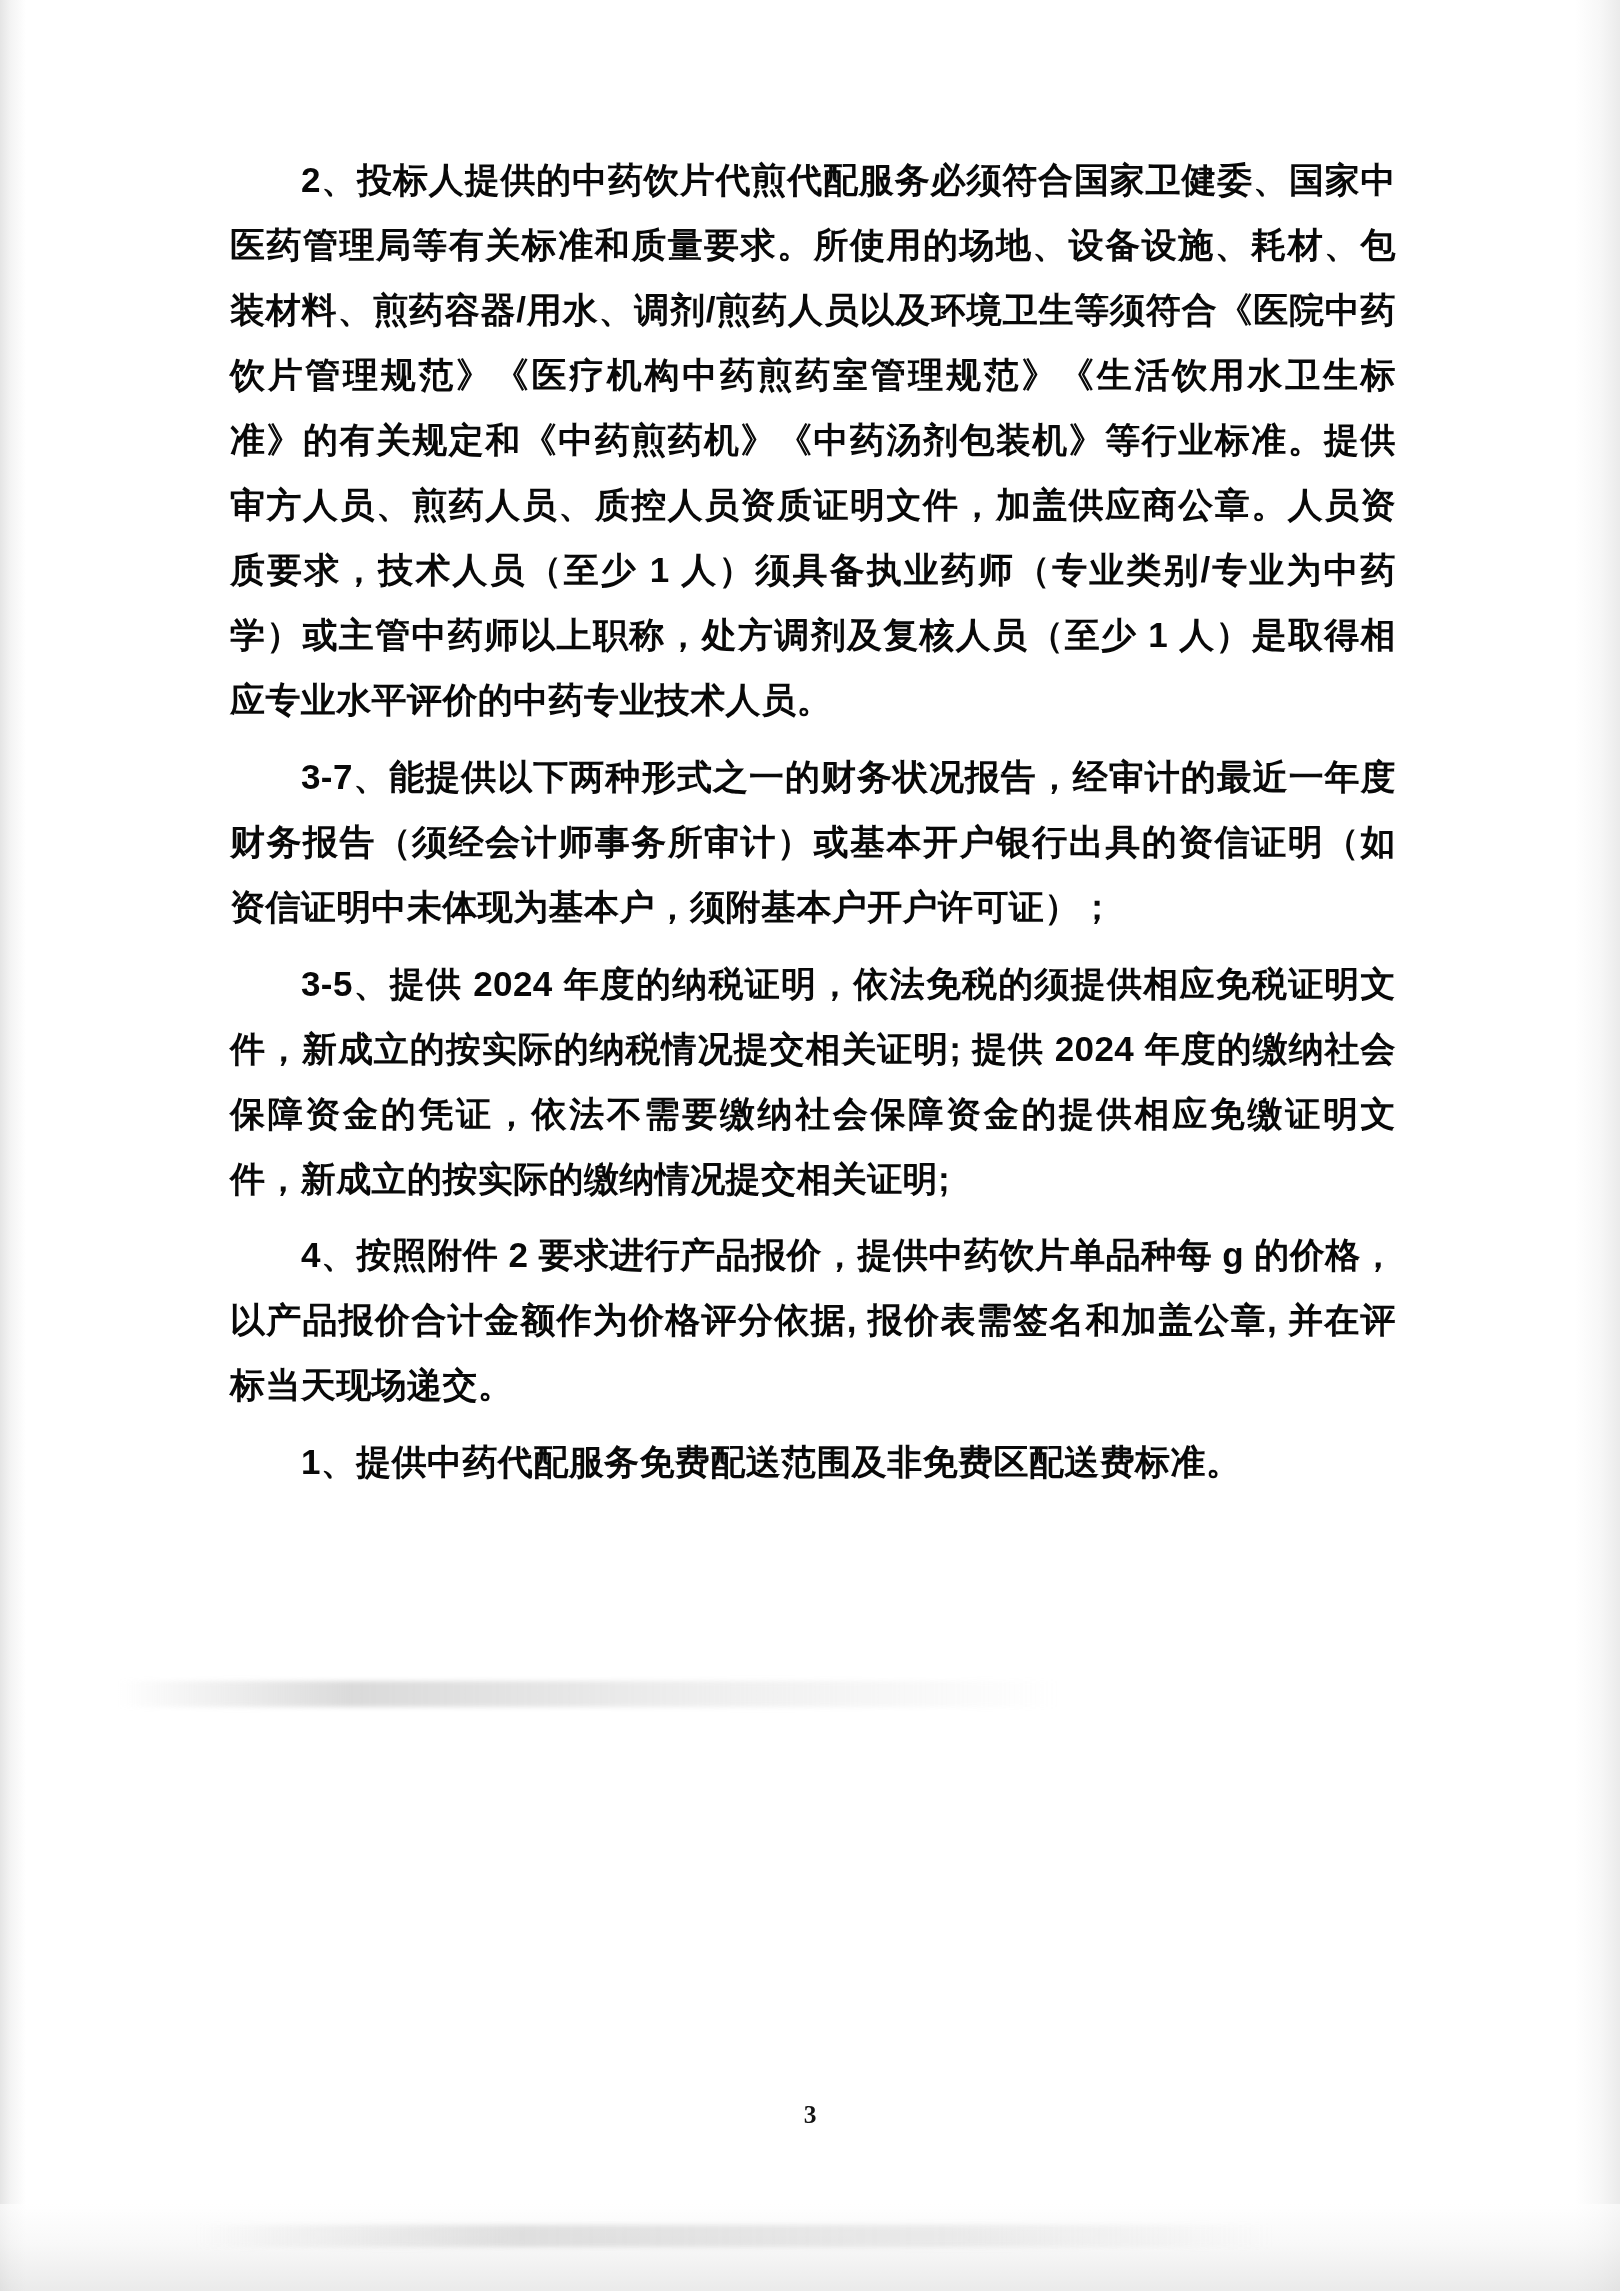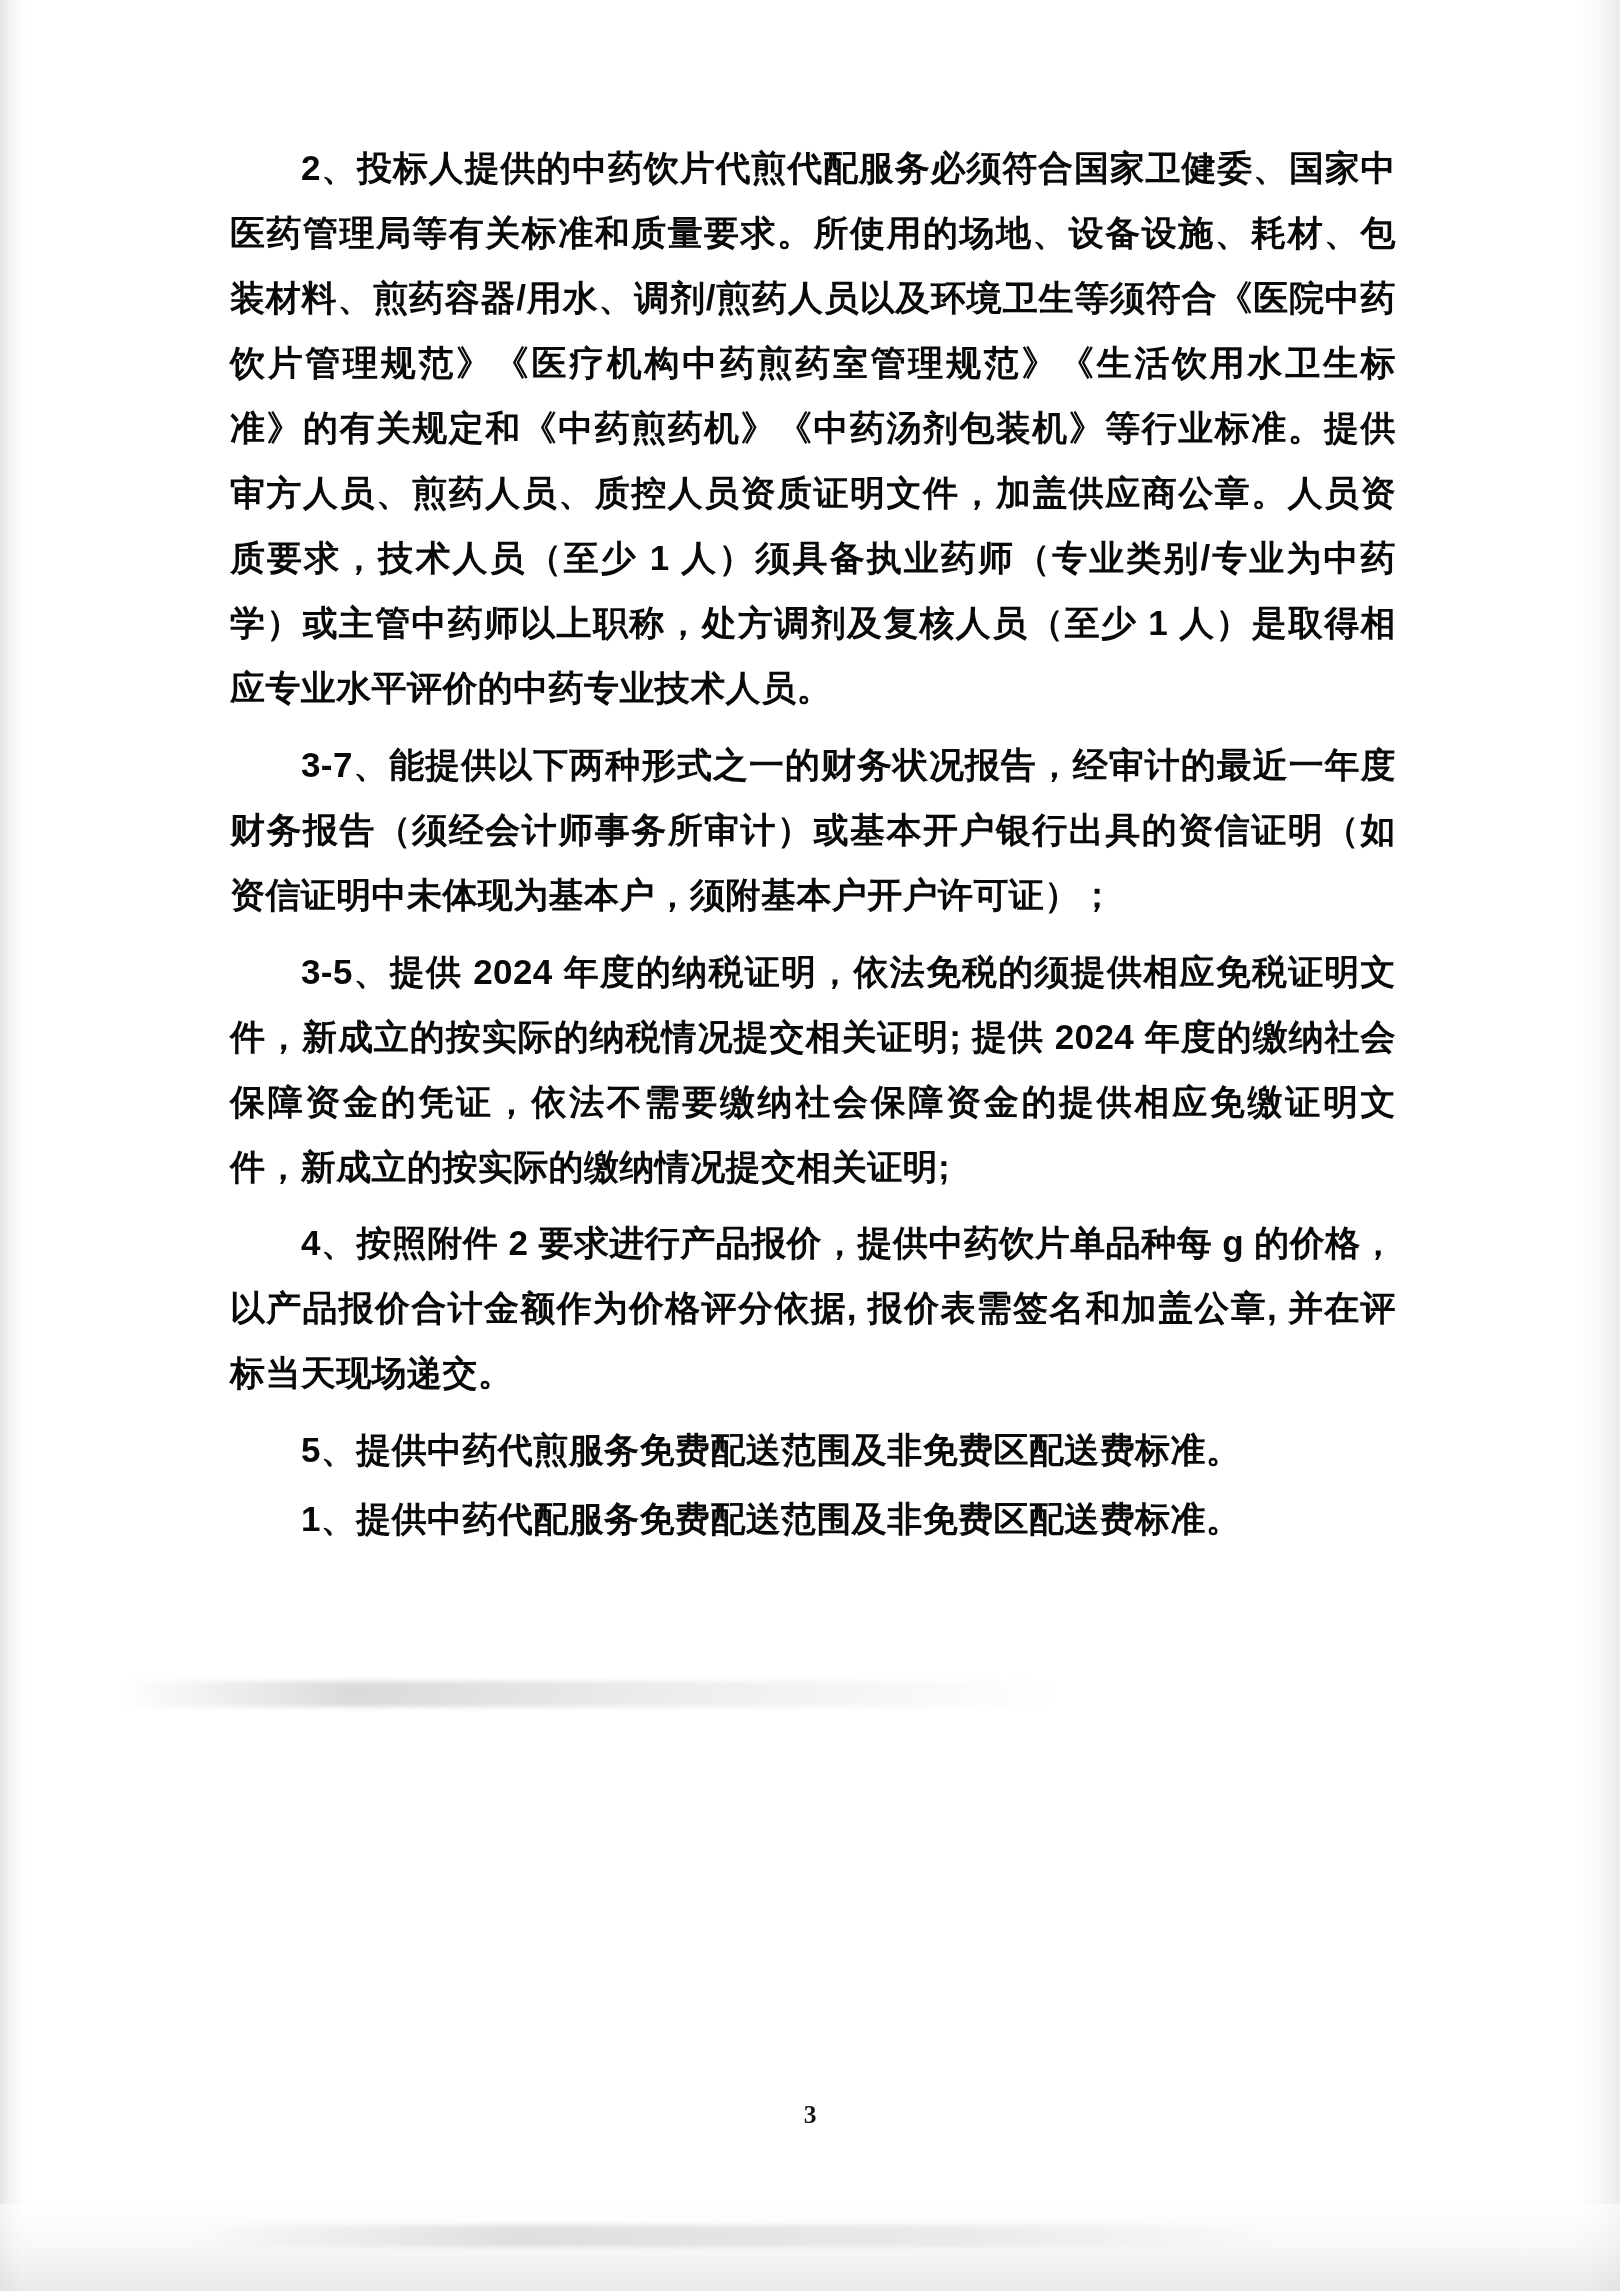--- a/index.html
+++ b/index.html
@@ -53,21 +53,21 @@
     left: 196px; top: 2225px;
     width: 1078px; height: 21.6px;
     background: linear-gradient(to right, rgba(200,200,200,0) 0%, rgba(190,190,190,.45) 30%, rgba(198,198,198,.3) 70%, rgba(200,200,200,0) 100%);
     filter: blur(2.9px);
     pointer-events: none;
   }
 
   .body-area {
     position: absolute;
     left: 230px;
-    top: 135px;
+    top: 147px;
     width: 1166px;
   }
 
   p.para {
     margin: 0 0 0 0;
     padding: 0;
     color: #090909;
     font-size: 35px;
     line-height: 65px;
     text-align: justify;
@@ -114,21 +114,20 @@
 
     <p class="para indent gap-lg">2、投标人提供的中药饮片代煎代配服务必须符合国家卫健委、国家中医药管理局等有关标准和质量要求。所使用的场地、设备设施、耗材、包装材料、煎药容器/用水、调剂/煎药人员以及环境卫生等须符合《医院中药饮片管理规范》《医疗机构中药煎药室管理规范》《生活饮用水卫生标准》的有关规定和《中药煎药机》《中药汤剂包装机》等行业标准。提供审方人员、煎药人员、质控人员资质证明文件，加盖供应商公章。人员资质要求，技术人员（至少 1 人）须具备执业药师（专业类别/专业为中药学）或主管中药师以上职称，处方调剂及复核人员（至少 1 人）是取得相应专业水平评价的中药专业技术人员。</p>
 
 
     <p class="para indent gap-lg">3-7、能提供以下两种形式之一的财务状况报告，经审计的最近一年度财务报告（须经会计师事务所审计）或基本开户银行出具的资信证明（如资信证明中未体现为基本户，须附基本户开户许可证）；</p>
 
     <p class="para indent gap-lg">3-5、提供 2024 年度的纳税证明，依法免税的须提供相应免税证明文件，新成立的按实际的纳税情况提交相关证明; 提供 2024 年度的缴纳社会保障资金的凭证，依法不需要缴纳社会保障资金的提供相应免缴证明文件，新成立的按实际的缴纳情况提交相关证明;</p>
 
     <p class="para indent gap-lg">4、按照附件 2 要求进行产品报价，提供中药饮片单品种每 g 的价格，以产品报价合计金额作为价格评分依据, 报价表需签名和加盖公章, 并在评标当天现场递交。</p>
 
-    <p class="para indent gap-sm short-item">5、提供中药代煎服务免费配送范围及非免费区配送费标准。</p>
 
     <p class="para indent gap-sm short-item">1、提供中药代配服务免费配送范围及非免费区配送费标准。</p>
 
 
   </div>
 
   <div class="page-number">3</div>
 
 </div>
 

